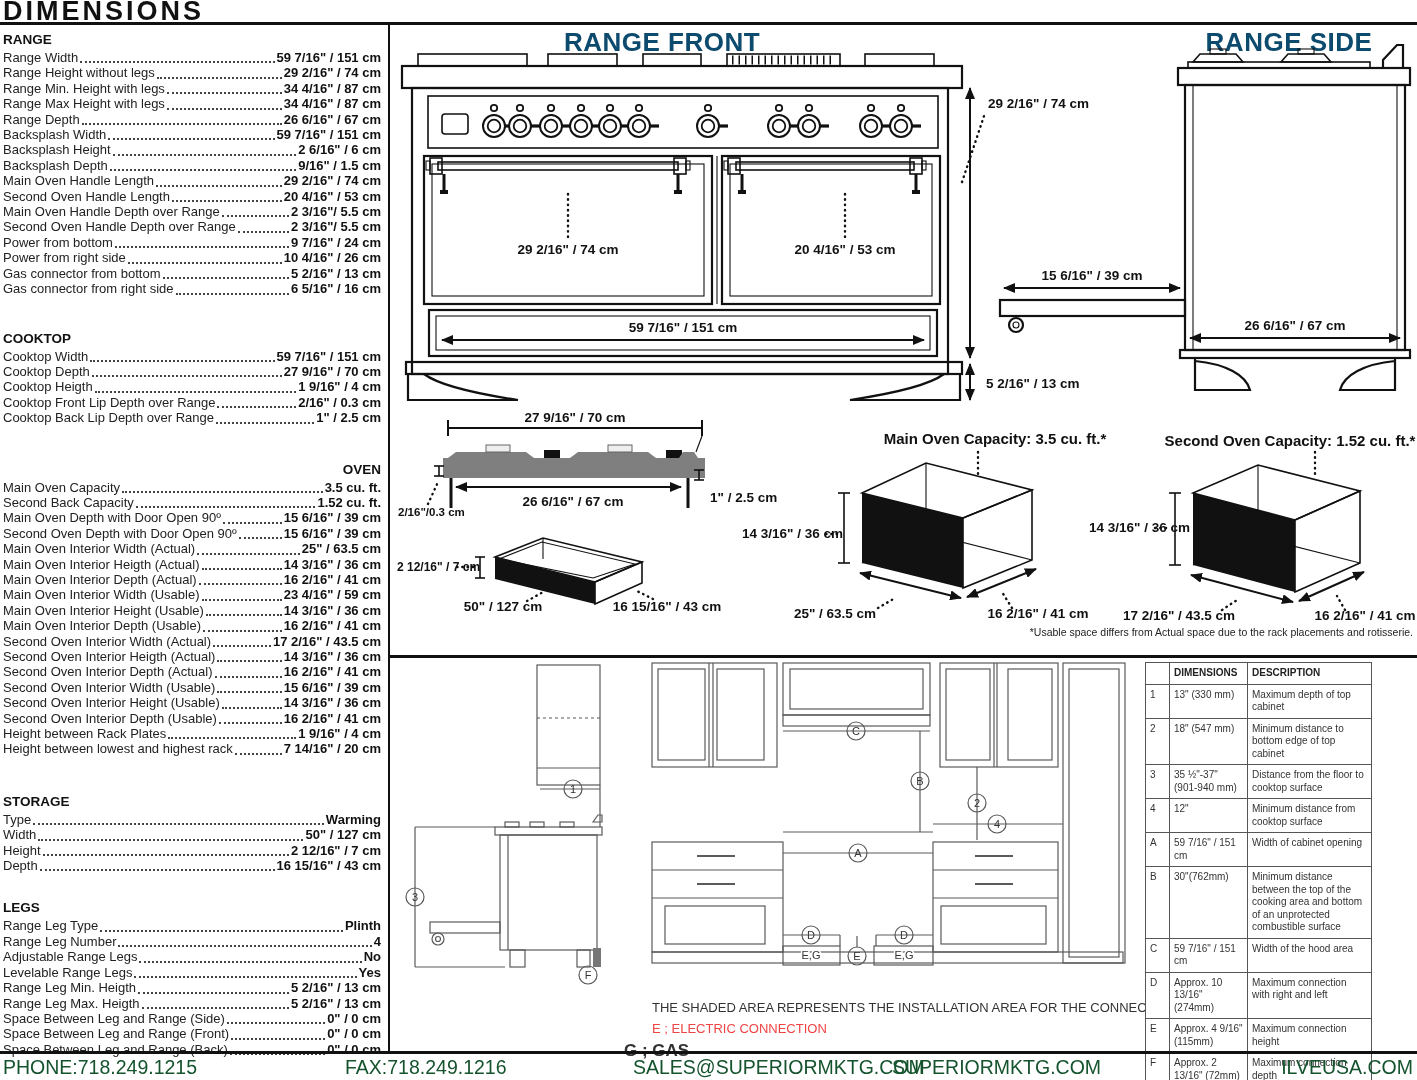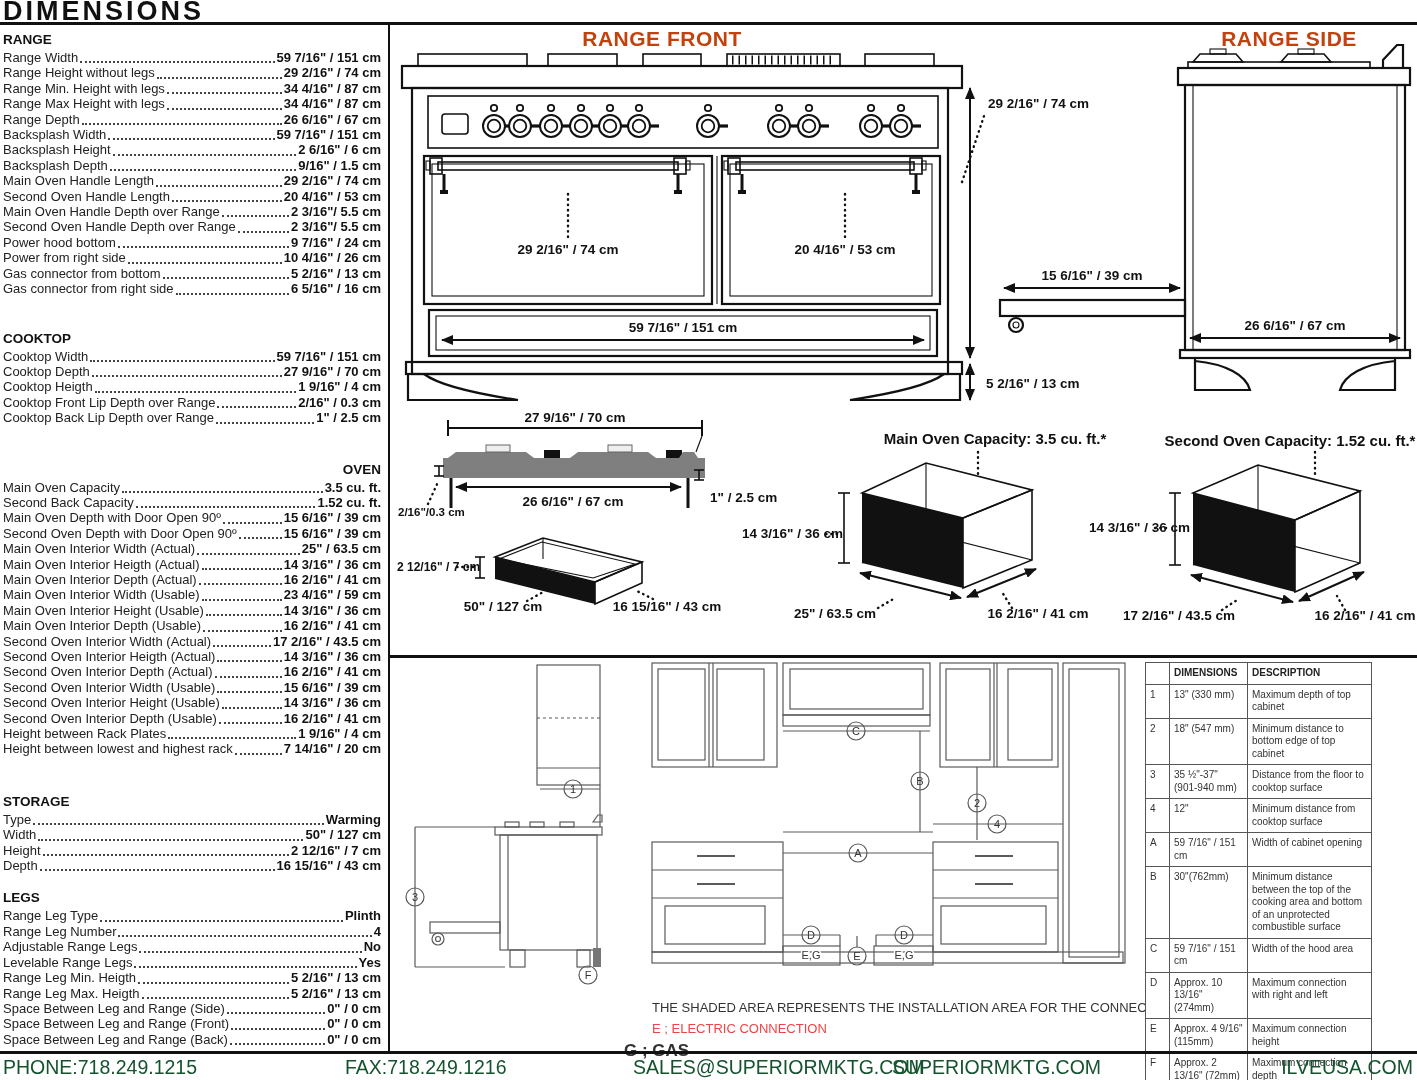--- a/index.html
+++ b/index.html
@@ -11,24 +11,24 @@
                 letter-spacing:3px; color:#111; }
   .rule { position:absolute; background:#111; }
   
   .left-col { position:absolute; left:3px; top:32px; width:378px; }
   .spec-title { font-weight:bold; font-size:13.5px; color:#111; margin-bottom:3px; }
   .spec-row { display:flex; align-items:flex-end; font-size:13px; line-height:15.4px; color:#222; }
   .spec-label { white-space:nowrap; }
   .spec-leader { flex:1; border-bottom:2px dotted #444; margin:0 2px 2px 2px; min-width:6px; }
   .spec-value { white-space:nowrap; font-weight:bold; color:#111; }
   #sec-cooktop { margin-top:34px; } #sec-oven { margin-top:36px;text-align:right; }
-  #sec-storage { margin-top:37px; } #sec-legs { margin-top:17px; }
+  #sec-storage { margin-top:37px; } #sec-legs { margin-top:27px; }
   
-  .diag-title { position:absolute; font-weight:bold; font-size:21px; letter-spacing:0.5px;
-                color:#c2410c; text-align:center; white-space:nowrap; }
+  .diag-title { position:absolute; font-weight:bold; font-size:26px; letter-spacing:0.5px;
+                color:#0c4a6e; text-align:center; white-space:nowrap; }
   .oven-title { position:absolute; font-weight:bold; font-size:15px; color:#111;
                 text-align:center; white-space:nowrap; }
   .footnotes { position:absolute; right:4px; top:626px; width:620px; text-align:right;
                font-size:10.5px; line-height:13px; color:#222; }
   
   svg text { font-family:"Liberation Sans", sans-serif; fill:#111; }
   .dt  { font-size:13.5px; font-weight:bold; }
   .dt2 { font-size:12px;  font-weight:bold; }
   .dts { font-size:11.5px; font-weight:bold; }
   .co  { font-size:11px; fill:#333; font-weight:normal; }
@@ -150,21 +150,21 @@
           <span class="spec-value">2 3/16"/ 5.5 cm</span>
         </div>
 
         <div class="spec-row">
           <span class="spec-label">Second Oven Handle Depth over Range</span>
           <span class="spec-leader"></span>
           <span class="spec-value">2 3/16"/ 5.5 cm</span>
         </div>
 
         <div class="spec-row">
-          <span class="spec-label">Power hood bottom</span>
+          <span class="spec-label">Power from bottom</span>
           <span class="spec-leader"></span>
           <span class="spec-value">9 7/16" / 24 cm</span>
         </div>
 
         <div class="spec-row">
           <span class="spec-label">Power from right side</span>
           <span class="spec-leader"></span>
           <span class="spec-value">10 4/16" / 26 cm</span>
         </div>
 
@@ -617,20 +617,21 @@
   <line x1="68" y1="80" x2="82" y2="80" class="dotl"></line>
   <line x1="104" y1="127" x2="206" y2="154" class="arr" marker-start="url(#arw)" marker-end="url(#arw)"></line>
   <text x="92" y="172" text-anchor="middle" class="dt">17 2/16" / 43.5 cm</text>
   <line x1="135" y1="162" x2="150" y2="152" class="dotl"></line>
   <line x1="212" y1="153" x2="277" y2="124" class="arr" marker-start="url(#arw)" marker-end="url(#arw)"></line>
   <text x="278" y="172" text-anchor="middle" class="dt">16 2/16" / 41 cm</text>
   <line x1="258" y1="162" x2="250" y2="148" class="dotl"></line>
 </svg>
 
 <div class="footnotes">
+  <div>*Usable space differs from Actual space due to the rack placements and rotisserie.</div>
 </div>
 
 <svg class="abs" style="left:405px;top:660px;" width="300" height="330" viewBox="0 0 300 330">
   <g>
     <rect x="132" y="5" width="63" height="120" class="ins"></rect>
     <line x1="132" y1="58" x2="195" y2="58" class="insd"></line>
     <line x1="132" y1="108" x2="195" y2="108" class="ins"></line>
   </g>
   <line x1="135" y1="129" x2="195" y2="129" class="ins"></line>
   <circle cx="168" cy="129" r="9" fill="#fff" class="ins"></circle>

